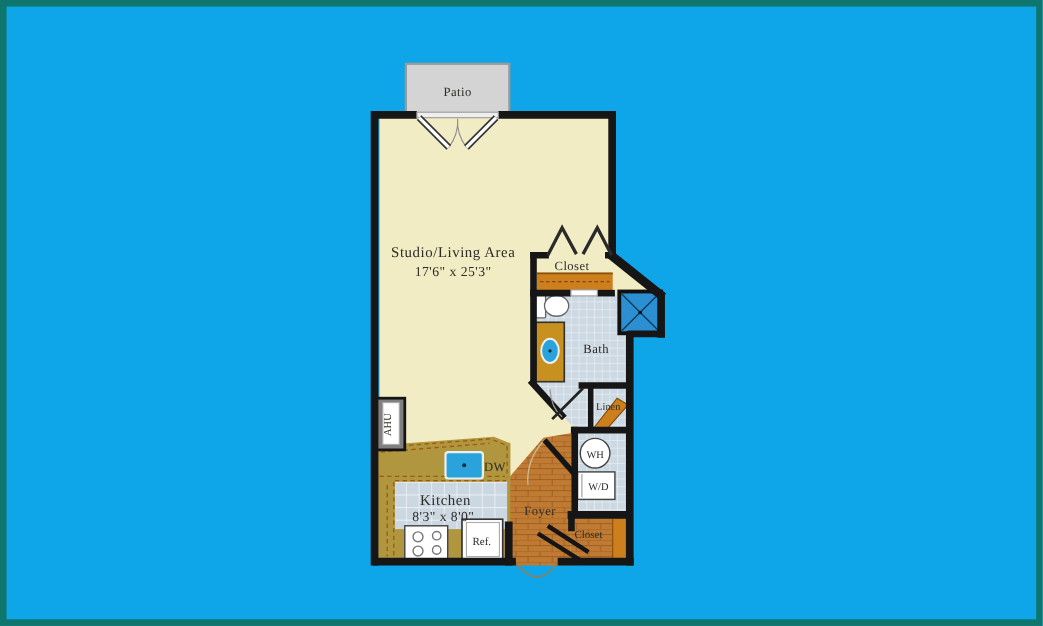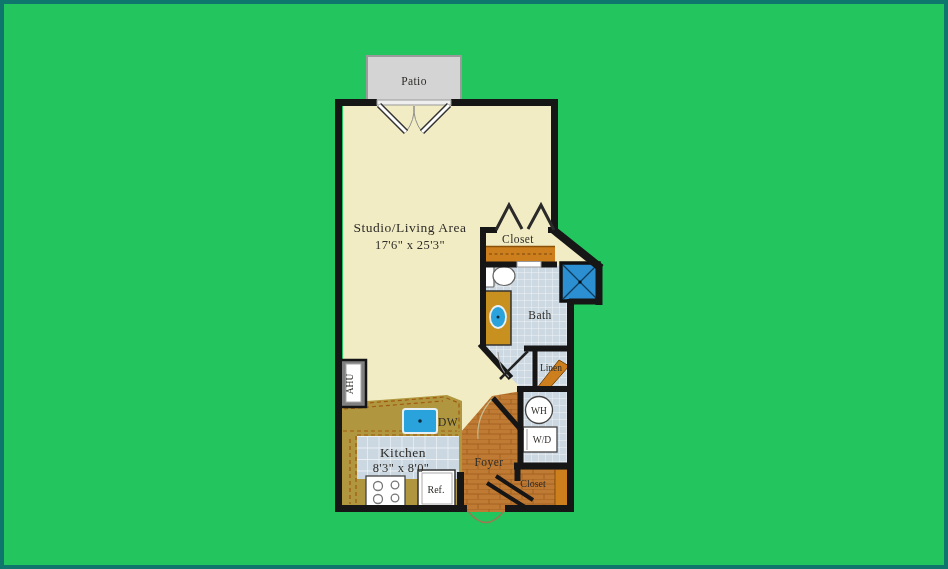--- a/index.html
+++ b/index.html
@@ -1,18 +1,18 @@
 <!DOCTYPE html>
 <html><head>
 <meta charset="utf-8">
 <style>
   html,body{margin:0;padding:0;background:#ffffff;}
   .frame{
     width:948px;height:569px;box-sizing:border-box;
-    border:4px solid #0f766e;background:#22c55e;position:relative;
+    border:6px solid #0f766e;background:#0ea5e9;position:relative;
     font-family:"Liberation Serif","DejaVu Serif",serif;
   }
   svg{position:absolute;left:0;top:0;}
   text{fill:#2e2c28;font-family:"Liberation Serif","DejaVu Serif",serif;}
   .room-label{font-size:11.5px;letter-spacing:.4px;}
   .big-label{font-size:13.5px;letter-spacing:.5px;}
   .dim-label{font-size:12.5px;letter-spacing:.4px;}
   .small-label{font-size:10px;}
   .tiny-label{font-size:9.5px;}
 </style>

